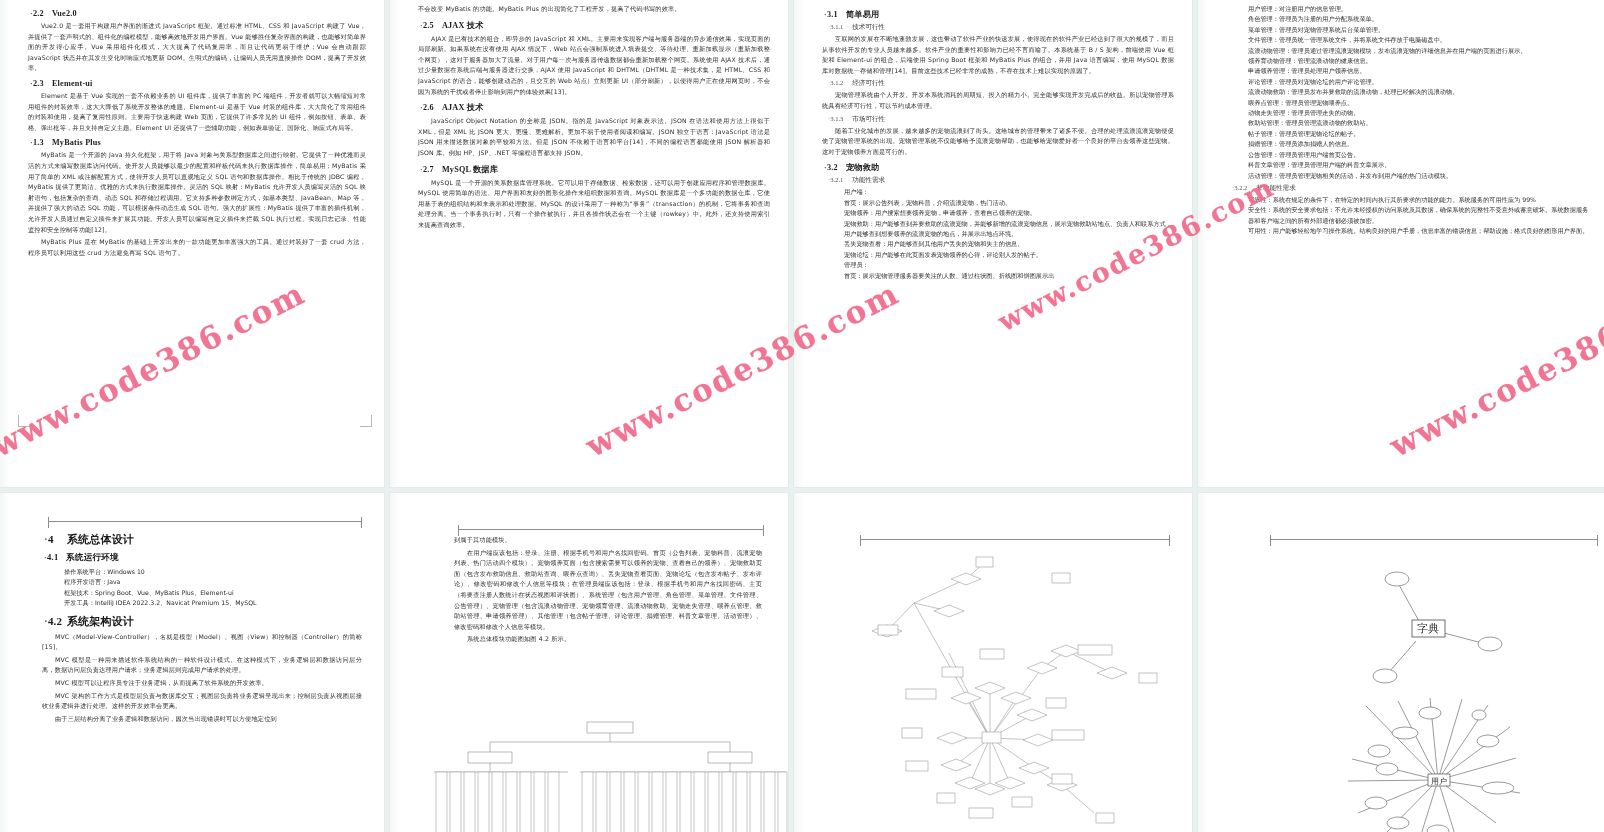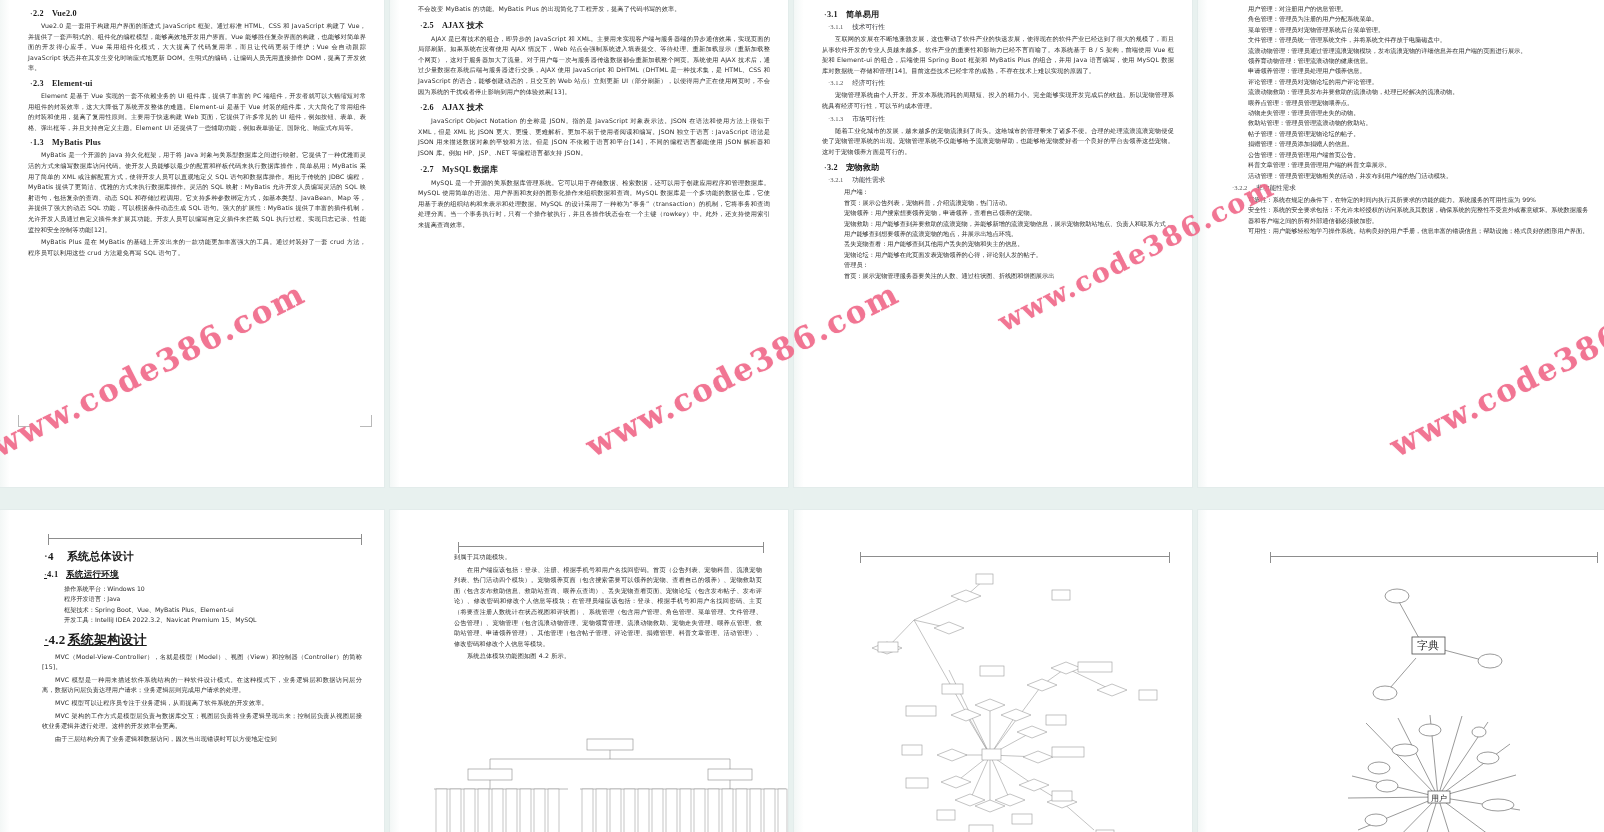--- a/index.html
+++ b/index.html
@@ -3,21 +3,21 @@
 <meta charset="utf-8">
 <style>
   html,body{margin:0;padding:0;background:#fff;}
   body{width:1604px;height:832px;overflow:hidden;
        font-family:"Liberation Serif","DejaVu Serif",serif;}
   .grid{position:relative;width:1604px;height:832px;
         background:#e8f1ef;
         display:grid;
         grid-template-columns:384px 398px 398px 414px;
         grid-template-rows:487px 345px;
-        gap:23px 6px;
+        gap:6px 6px;
         box-sizing:border-box;}
   .page{position:relative;background:#ffffff;overflow:hidden;
         box-shadow:0 0 0 1px #e3eceb;}
   
   .page .paper{position:absolute;inset:0;background:#fff;}
   .page .leftedge{position:absolute;left:0;top:0;bottom:0;width:14px;
         background:linear-gradient(90deg,#f3f7f6 0%,#ffffff 70%);}
   .content{position:absolute;left:28px;right:18px;top:4px;bottom:0;}
 
   
@@ -142,26 +142,26 @@
       <div class="kv">安全性：系统的安全要求包括：不允许未经授权的访问系统及其数据，确保系统的完整性不受意外或蓄意破坏。系统数据服务器和客户端之间的所有外部通信都必须被加密。</div>
       <div class="kv">可用性：用户能够轻松地学习操作系统。结构良好的用户手册，信息丰富的错误信息；帮助设施；格式良好的图形用户界面。</div>
     </div>
   </div>
 
   <div class="page">
     <div class="paper"></div>
     <div class="leftedge"></div>
     <div class="content" style="top:34px;left:42px;right:22px;">
       <div class="h2" style="font-size:11px;"><span class="bullettick">·</span><span class="num">4</span><span>系统总体设计</span></div>
-      <div class="h2" style="font-size:8.6px;text-decoration:underline;"><span class="bullettick">·</span><span class="num">4.1</span><span>系统运行环境</span></div>
+      <div class="h2" style="font-size:8.6px;"><span class="bullettick">·</span><span class="num">4.1</span><span>系统运行环境</span></div>
       <div class="kv">操作系统平台：Windows 10</div>
       <div class="kv">程序开发语言：Java</div>
       <div class="kv">框架技术：Spring Boot、Vue、MyBatis Plus、Element-ui</div>
       <div class="kv">开发工具：IntelliJ IDEA 2022.3.2、Navicat Premium 15、MySQL</div>
-      <div class="h2" style="font-size:13px;text-decoration:underline;"><span class="bullettick">·</span><span class="num">4.2</span><span>系统架构设计</span></div>
+      <div class="h2" style="font-size:11px;"><span class="bullettick">·</span><span class="num">4.2</span><span>系统架构设计</span></div>
       <div class="para">MVC（Model-View-Controller），名就是模型（Model）、视图（View）和控制器（Controller）的简称[15]。</div>
       <div class="para">MVC 模型是一种用来描述软件系统结构的一种软件设计模式。在这种模式下，业务逻辑层和数据访问层分离，数据访问层负责达理用户请求；业务逻辑层则完成用户请求的处理。</div>
       <div class="para">MVC 模型可以让程序员专注于业务逻辑，从而提高了软件系统的开发效率。</div>
       <div class="para">MVC 架构的工作方式是模型层负责与数据库交互；视图层负责将业务逻辑呈现出来；控制层负责从视图层接收业务逻辑并进行处理。这样的开发效率会更高。</div>
       <div class="para">由于三层结构分离了业务逻辑和数据访问，因次当出现错误时可以方便地定位到</div>
     </div>
     <div class="hdrrule" style="left:48px;right:22px;top:28px;"></div>
   </div>
 
   <div class="page">

